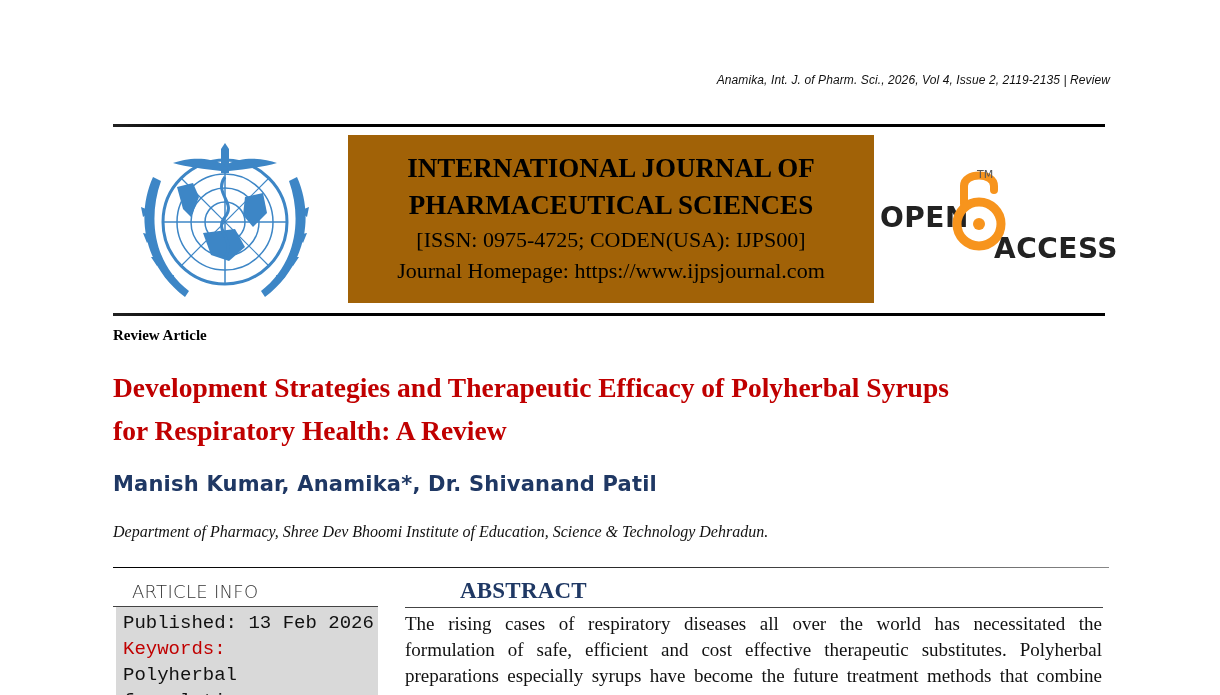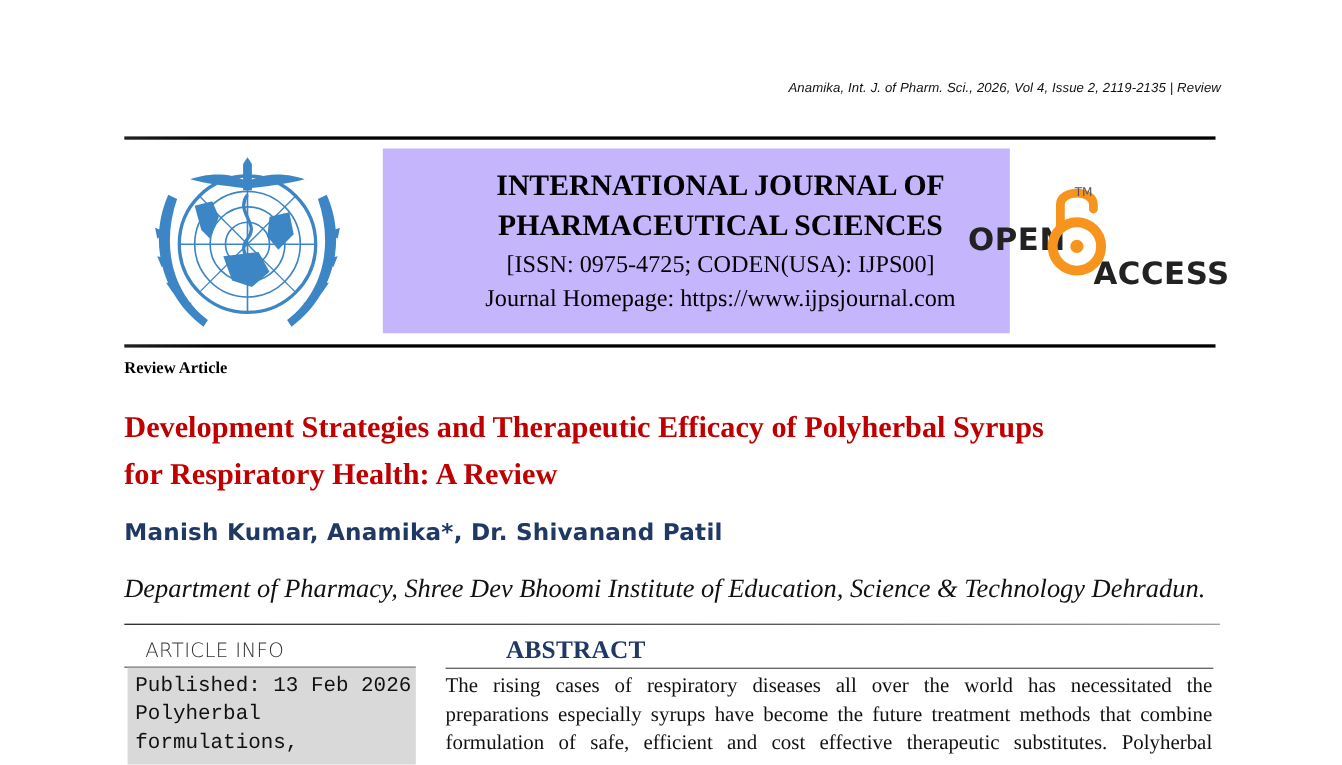--- a/index.html
+++ b/index.html
@@ -2,32 +2,32 @@
 <html><head>
   <meta charset="utf-8">
   <style>
     html, body { margin: 0; padding: 0; background: #ffffff; }
     body { width: 1220px; height: 695px; position: relative; overflow: hidden; font-family: "Liberation Serif", serif; color: #000; }
     .citation { position: absolute; top: 73px; right: 110px; font-family: "Liberation Sans", sans-serif; font-style: italic; font-size: 12px; color: #111; letter-spacing: 0.1px; }
     .rule { position: absolute; left: 113px; width: 992px; background: linear-gradient(to right, #222 0%, #000 8%, #000 100%); }
     .rule-top { top: 124px; height: 3px; }
     .rule-bottom { top: 313px; height: 3px; }
     .logo-emblem { position: absolute; left: 125px; top: 137px; width: 200px; height: 170px; }
-    .journal-box { position: absolute; left: 348px; top: 135px; width: 526px; height: 168px; background: #c4b5fd; text-align: center; padding-left: 44px; }
+    .journal-box { position: absolute; left: 348px; top: 135px; width: 526px; height: 168px; background: #a16207; text-align: center; }
     .journal-title { font-family: "Liberation Serif", serif; font-weight: bold; font-size: 27px; line-height: 37px; margin-top: 15px; color: #000; }
     .journal-sub { font-family: "Liberation Serif", serif; font-size: 22px; line-height: 31px; color: #000; }
     .oa-logo { position: absolute; left: 880px; top: 160px; width: 230px; height: 95px; }
     .oa-text { position: absolute; top: 41px; font-family: "DejaVu Sans", sans-serif; font-weight: bold; font-size: 28px; color: #222; letter-spacing: 0.5px; }
     .oa-open { left: 0; }
     .oa-access { left: 114px; margin-top: 31px; }
     .oa-tm { position: absolute; left: 97px; top: 8px; font-family: "DejaVu Sans", sans-serif; font-size: 11px; color: #555; }
     .article-type { position: absolute; left: 113px; top: 327px; font-family: "Liberation Serif", serif; font-weight: bold; font-size: 15px; }
     .article-title { position: absolute; left: 113px; top: 366px; width: 1000px; font-family: "Liberation Serif", serif; font-weight: bold; font-size: 27.5px; line-height: 43px; color: #c00000; }
     .authors { position: absolute; left: 113px; top: 472px; font-family: "DejaVu Sans", sans-serif; font-weight: bold; font-size: 21px; color: #1f3864; letter-spacing: 0.2px; }
-    .affiliation { position: absolute; left: 113px; top: 523px; font-family: "Liberation Serif", serif; font-style: italic; font-size: 24px; color: #111; }
+    .affiliation { position: absolute; left: 113px; top: 523px; font-family: "Liberation Serif", serif; font-style: italic; font-size: 16px; color: #111; }
     .rule-thin { position: absolute; left: 113px; top: 567px; width: 996px; height: 1px; background: linear-gradient(to right, #000 0%, #333 60%, #888 100%); }
     .info-heading { position: absolute; left: 132px; top: 581px; font-family: "DejaVu Sans", sans-serif; font-size: 18px; letter-spacing: 0.3px; color: #333; font-weight: 300; }
     .info-rule { position: absolute; left: 113px; top: 606px; width: 265px; height: 1px; background: #444; }
     .info-box { position: absolute; left: 116px; top: 607px; width: 262px; height: 90px; background: #d9d9d9; }
     .info-line { font-family: Liberation Mono, monospace; font-size: 19px; line-height: 26px; padding-left: 7px; color: #111; }
     .info-line.first { margin-top: 3px; }
     .kw-label { color: #c00000; }
     .abstract-heading { position: absolute; left: 412px; top: 578px; font-family: "Liberation Serif", serif; font-weight: bold; font-size: 23px; color: #1f3864; letter-spacing: 0.2px; margin-left: 48px; }
     .abstract-rule { position: absolute; left: 405px; top: 607px; width: 698px; height: 1px; background: #444; }
     .abstract-body { position: absolute; left: 405px; top: 611px; width: 697px; font-family: "Liberation Serif", serif; font-size: 19px; line-height: 26px; text-align: justify; text-align-last: justify; color: #111; }
@@ -100,22 +100,23 @@
 <div class="authors">Manish Kumar, Anamika*, Dr. Shivanand Patil</div>
 
 <div class="affiliation">Department of Pharmacy, Shree Dev Bhoomi Institute of Education, Science &amp; Technology Dehradun.</div>
 
 <div class="rule-thin"></div>
 
 <div class="info-heading">ARTICLE INFO</div>
 <div class="info-rule"></div>
 <div class="info-box">
   <div class="info-line first">Published:  13 Feb 2026</div>
+  <div class="info-line kw-label">Keywords:</div>
   <div class="info-line">Polyherbal formulations,</div>
 </div>
 
 <div class="abstract-heading">ABSTRACT</div>
 <div class="abstract-rule"></div>
 <div class="abstract-body">
   <span class="line">The rising cases of respiratory diseases all over the world has necessitated the</span>
+  <span class="line">formulation of safe, efficient and cost effective therapeutic substitutes. Polyherbal</span>
   <span class="line">preparations especially syrups have become the future treatment methods that combine</span>
-  <span class="line">formulation of safe, efficient and cost effective therapeutic substitutes. Polyherbal</span>
 </div>
 
 </body></html>

